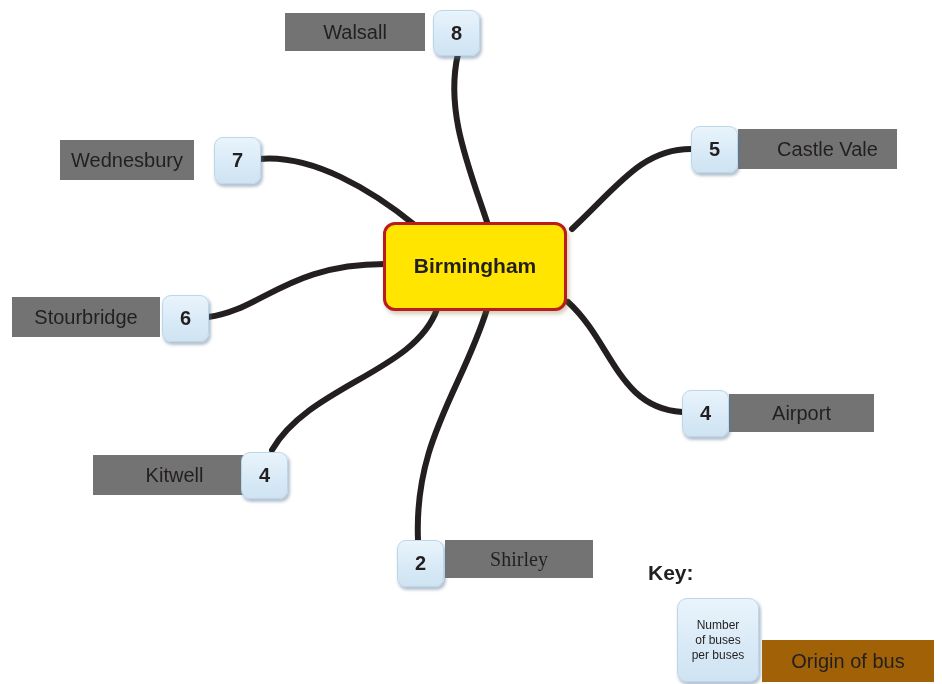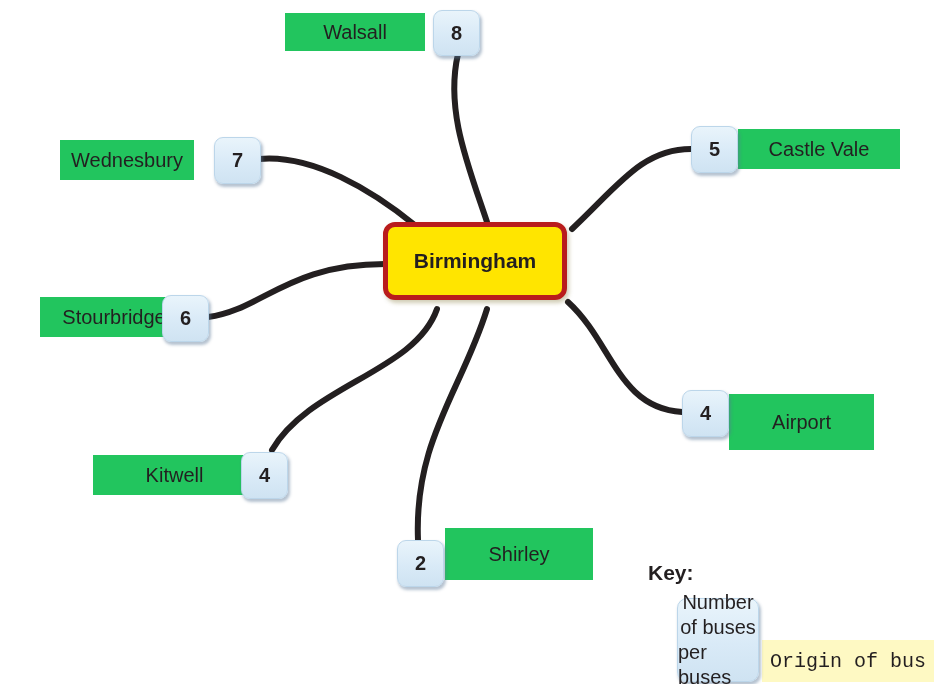--- a/index.html
+++ b/index.html
@@ -6,88 +6,87 @@
   #canvas{
     position:relative;
     width:942px;height:684px;
     background:#ffffff;
     font-family:"Liberation Sans", sans-serif;
     overflow:hidden;
   }
   #wires{position:absolute;left:0;top:0;width:942px;height:684px;}
   .origin-box{
     position:absolute;
-    background:#22c55e;
+    background:#737373;
     color:#231f20;
     font-size:20px;
     display:flex;align-items:center;justify-content:center;
     text-align:center;
     z-index:2;
   }
   .num-box{
     position:absolute;
     background:linear-gradient(180deg,#e9f4fb 0%,#d9eaf7 55%,#cfe3f2 100%);
     border:1px solid #bcd6ea;
     border-radius:9px;
     color:#231f20;
     font-size:20px;font-weight:bold;
     display:flex;align-items:center;justify-content:center;
     box-shadow:1.5px 2.5px 3px rgba(90,120,150,.45);
     z-index:3;
   }
   .center-box{
     position:absolute;
-    left:383px;top:222px;width:184px;height:78px;
+    left:383px;top:222px;width:184px;height:89px;
     background:#ffe500;
-    border:5px solid #b91c1c;
+    border:3px solid #b91c1c;
     border-radius:12px;
     box-sizing:border-box;
     display:flex;flex-direction:column;align-items:center;justify-content:center;
     font-size:21px;font-weight:bold;color:#231f20;line-height:1.25;
     box-shadow:2px 3px 4px rgba(120,110,40,.35);
     z-index:4;
   }
   .key-heading{
     position:absolute;left:648px;top:561px;
     font-size:21px;font-weight:bold;color:#231f20;
     z-index:2;
   }
   .key-num-box{
     position:absolute;left:677px;top:598px;width:82px;height:84px;
     box-sizing:border-box;
     background:linear-gradient(180deg,#e9f4fb 0%,#d9eaf7 55%,#cfe3f2 100%);
     border:1px solid #bcd6ea;
     border-radius:10px;
     box-shadow:1.5px 2.5px 3px rgba(90,120,150,.45);
     display:flex;flex-direction:column;align-items:center;justify-content:center;
-    font-size:20px;color:#231f20;line-height:1.25;
+    font-size:12px;color:#231f20;line-height:1.25;
     z-index:3;
   }
   .key-origin-box{
     position:absolute;left:762px;top:640px;width:172px;height:42px;
-    background:#fef9c3;color:#231f20;font-size:20px;
+    background:#a16207;color:#231f20;font-size:20px;
     display:flex;align-items:center;justify-content:center;
     z-index:2;
-    font-family:Liberation Mono, monospace;
   }
   
   #walsall-label{left:285px;top:13px;width:140px;height:38px;}
   #walsall-num{left:433px;top:10px;width:45px;height:44px;}
   #wednesbury-label{left:60px;top:140px;width:134px;height:40px;}
   #wednesbury-num{left:214px;top:137px;width:45px;height:45px;}
   #castle-vale-num{left:691px;top:126px;width:45px;height:45px;}
-  #castle-vale-label{left:738px;top:129px;width:162px;height:40px;}
-  #stourbridge-label{left:12px;top:297px;width:148px;height:40px;margin-left:28px;}
+  #castle-vale-label{left:738px;top:129px;width:139px;height:40px;padding-left:20px;}
+  #stourbridge-label{left:12px;top:297px;width:148px;height:40px;}
   #stourbridge-num{left:162px;top:295px;width:45px;height:45px;}
   #kitwell-label{left:93px;top:455px;width:163px;height:40px;}
   #kitwell-num{left:241px;top:452px;width:45px;height:45px;}
   #shirley-num{left:397px;top:540px;width:45px;height:45px;}
-  #shirley-label{left:445px;top:528px;width:148px;height:52px;}
+  #shirley-label{left:445px;top:540px;width:148px;height:38px;font-family:Liberation Serif, serif;}
   #airport-num{left:682px;top:390px;width:45px;height:45px;}
-  #airport-label{left:729px;top:394px;width:145px;height:56px;}
+  #airport-label{left:729px;top:394px;width:145px;height:38px;}
 </style>
 </head>
 <body>
 
 <div id="canvas">
 
   <svg id="wires" viewBox="0 0 942 684" xmlns="http://www.w3.org/2000/svg">
     <g fill="none" stroke="#231f20" stroke-width="6" stroke-linecap="round">
       <path d="M458,54 C445,110 468,165 487,222"></path>
       <path d="M572,229 C618,186 642,149 691,149"></path>

